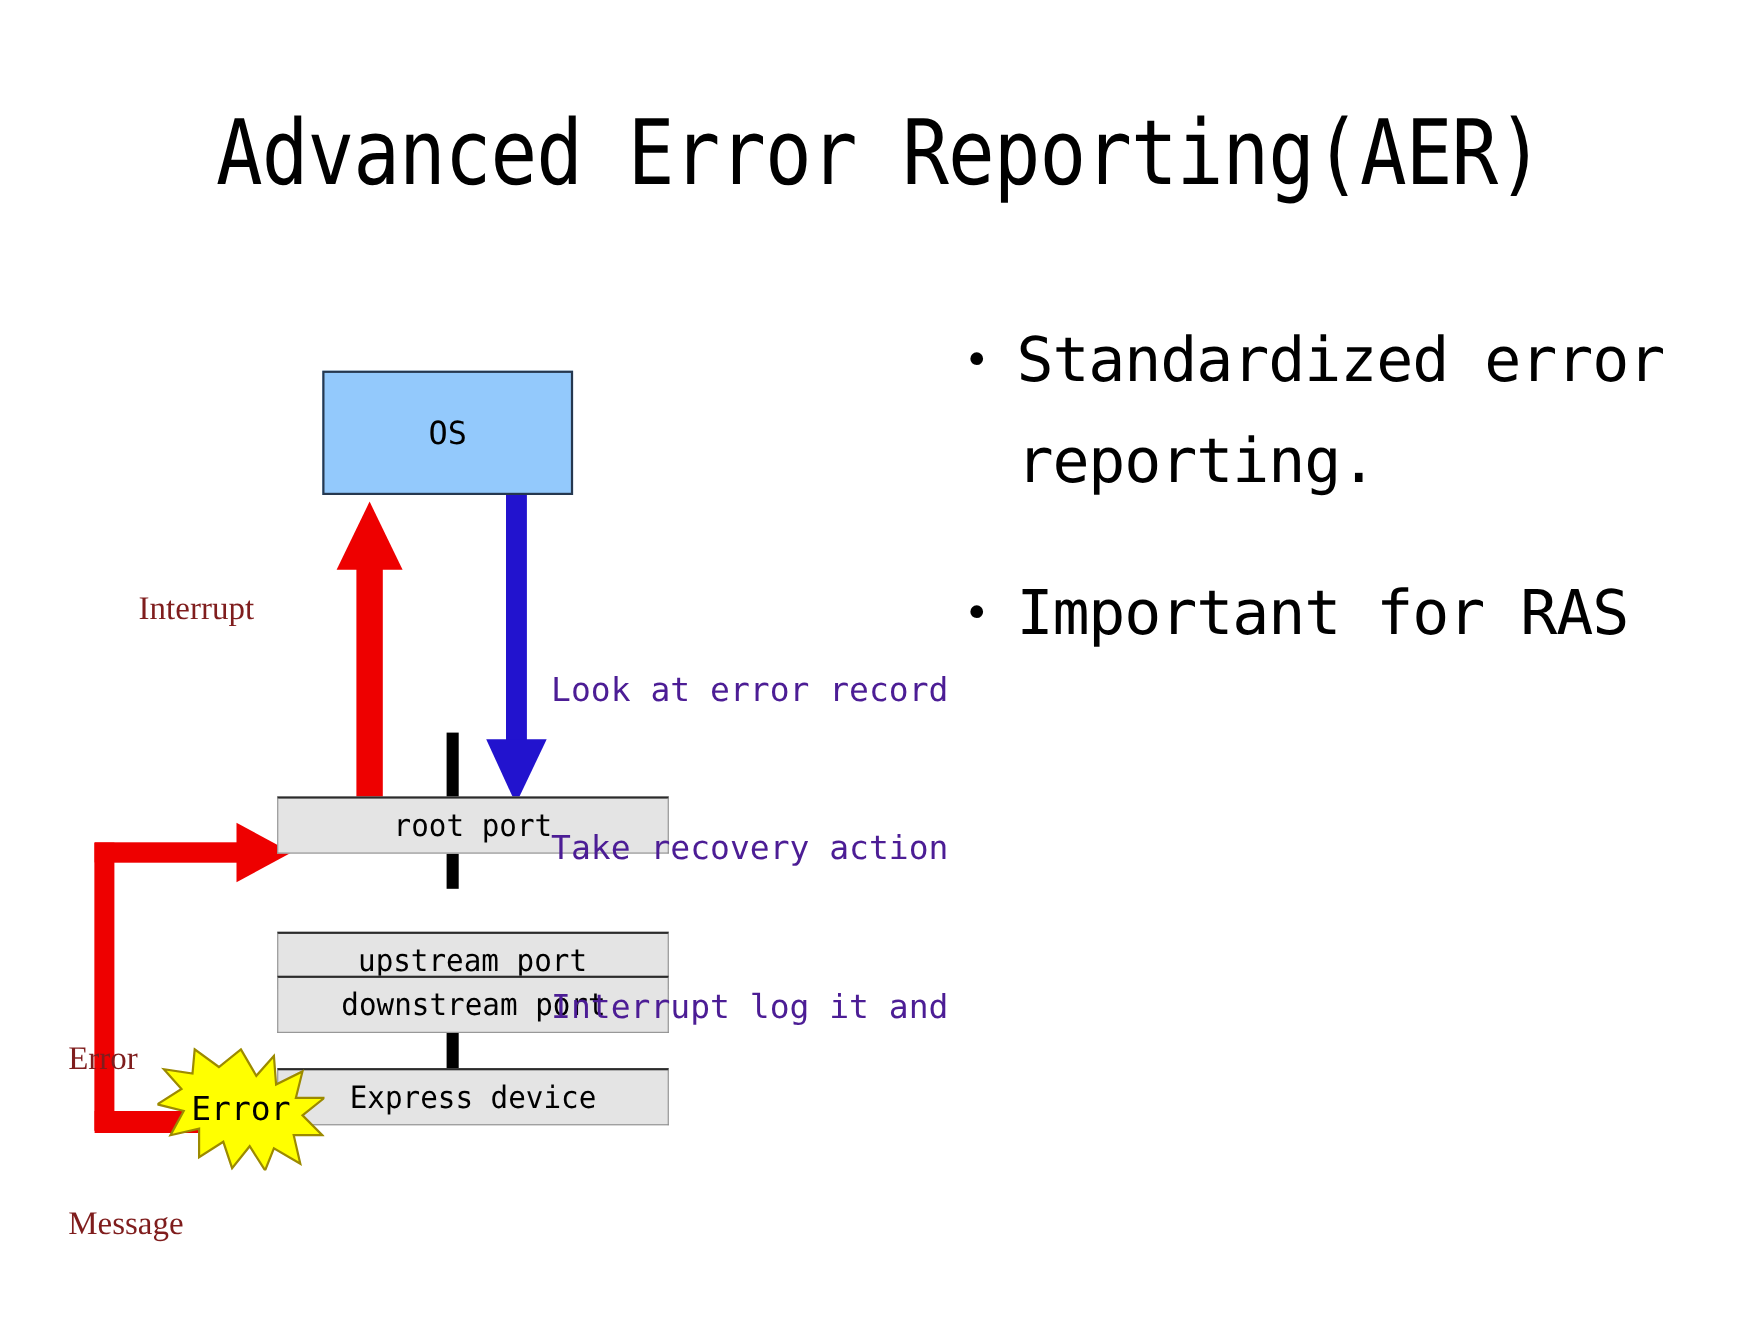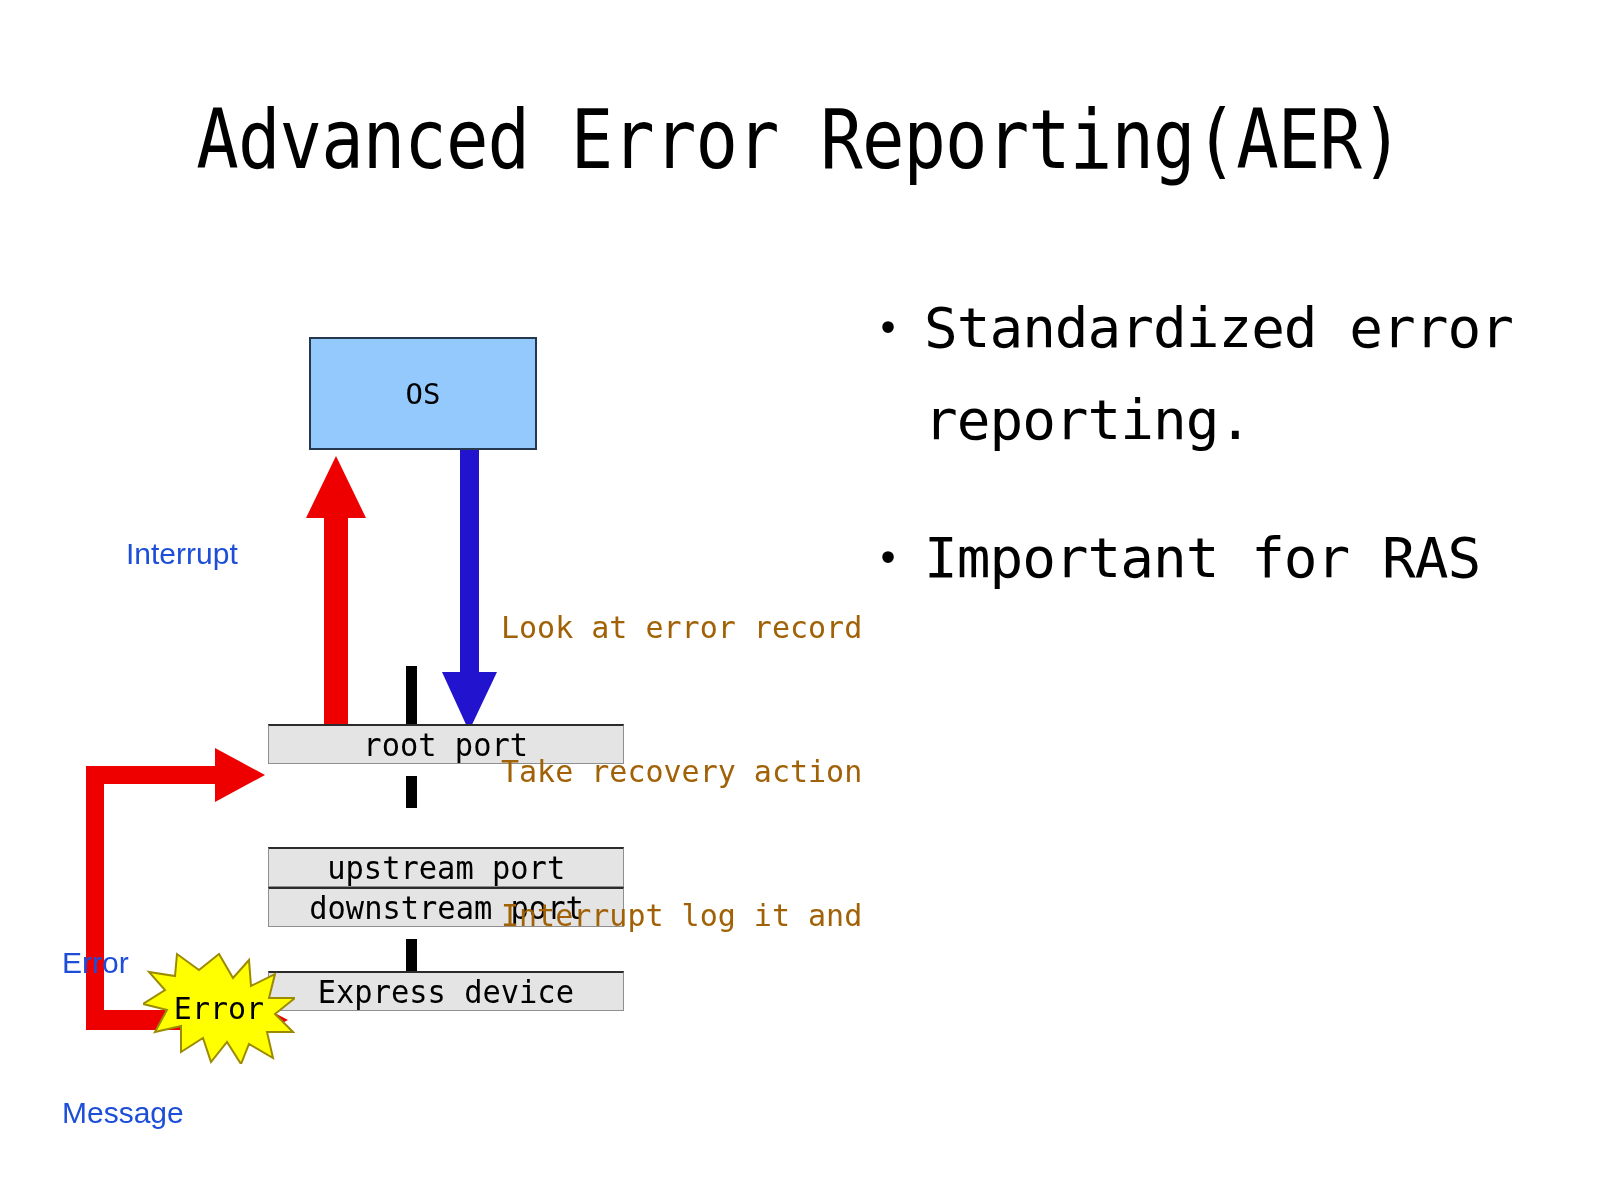--- a/index.html
+++ b/index.html
@@ -53,41 +53,40 @@
 
   
   .node-box {
     position: absolute;
     box-sizing: border-box;
     display: flex;
     align-items: center;
     justify-content: center;
     font-family: "DejaVu Sans Mono", "Liberation Mono", monospace;
     color: #000000;
-    margin-left: 16px;
   }
 
   #os-box {
     left: 293px;
     top: 337px;
     width: 228px;
     height: 113px;
     background: #93C9FC;
     border: 2px solid #26384f;
     font-size: 29px;
   }
 
   .stack-box {
     left: 252px;
     width: 356px;
-    height: 40px;
+    height: 52px;
     background: #E4E4E4;
     border: 1px solid #8f8f8f;
     border-top: 2px solid #2b2b2b;
-    font-size: 32px;
+    font-size: 28px;
     letter-spacing: 0px;
   }
 
   #box-root-port      { top: 724px; }
   #box-upstream-port  { top: 847px; }
   #box-downstream-port{ top: 887px; justify-content: center; }
   #box-express-device { top: 971px; }
 
   .stack-box .box-label { transform: scaleX(0.95); }
 
@@ -99,38 +98,38 @@
     background: #000000;
   }
   #conn-0 { top: 666px; height: 60px; }
   #conn-1 { top: 776px; height: 32px; }
   #conn-2 { top: 857px; height: 32px; }
   #conn-3 { top: 939px; height: 34px; }
 
   
   .diagram-label {
     position: absolute;
-    font-family: Liberation Sans, sans-serif;
+    font-family: Liberation Serif, serif;
     font-size: 30px;
     line-height: 48px;
-    color: #1d4ed8;
+    color: #7f1d1d;
     white-space: pre;
   }
 
   #label-interrupt { left: 126px; top: 530px; }
 
   #annotation-block {
     position: absolute;
     left: 501px;
     top: 508px;
     font-family: "DejaVu Sans Mono", "Liberation Mono", monospace;
     font-size: 30px;
     line-height: 48px;
     white-space: pre;
-    color: #a16207;
+    color: #4c1d95;
   }
   #annotation-block div { height: 48px; }
 
   #label-error-message {
     left: 62px;
     top: 838px;
     line-height: 50px;
     z-index: 6;
   }
   #label-error-message div { height: 50px; }

